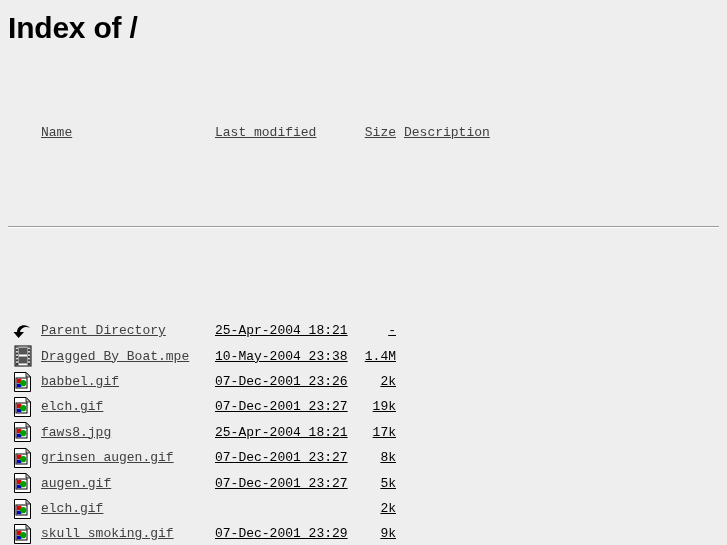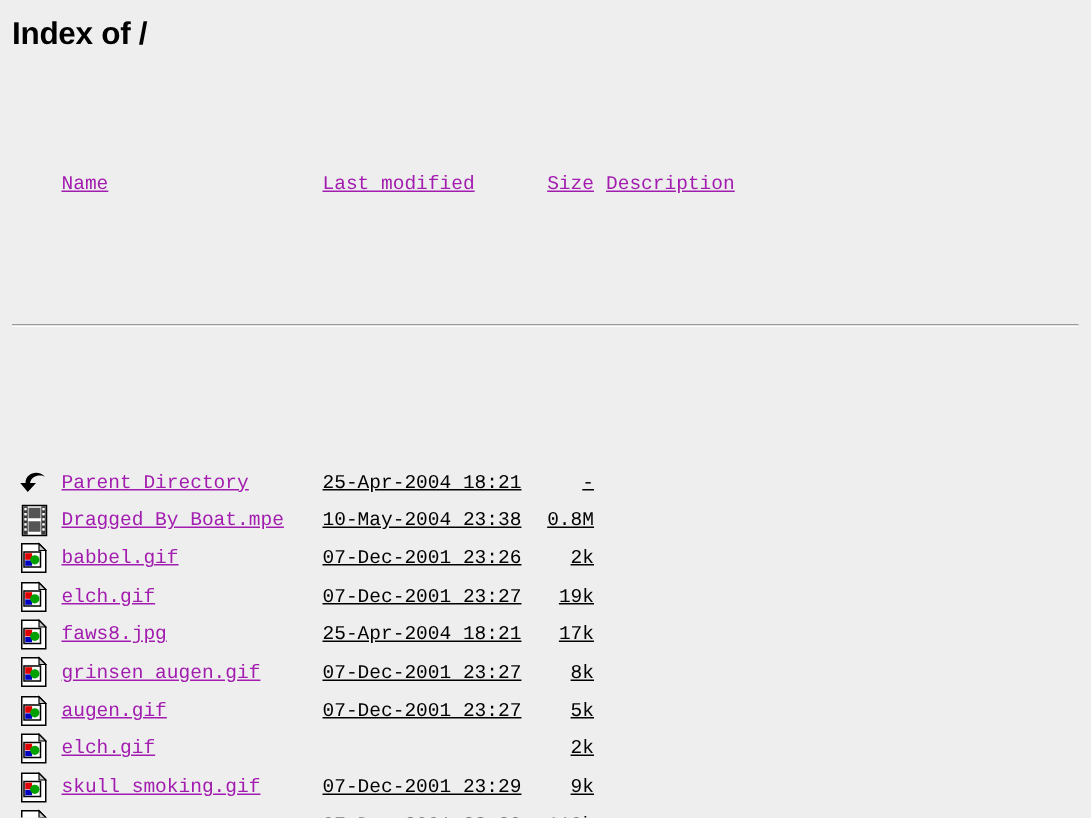--- a/index.html
+++ b/index.html
@@ -16,21 +16,21 @@
     overflow: hidden;
     position: relative;
   }
   .page {
     padding: 0 8px;
     box-sizing: border-box;
     width: 727px;
   }
   h1.page-title {
     font-family: "Liberation Sans", sans-serif;
-    font-size: 21px;
+    font-size: 30px;
     font-weight: bold;
     line-height: 1.05;
     margin: 0;
     padding: 12px 0 0 0;
     letter-spacing: -0.2px;
     color: #000000;
   }
   hr.rule {
     border: none;
     border-top: 1px solid #9a9a9a;
@@ -86,21 +86,21 @@
     width: 40px;
     text-align: right;
     top: 0;
   }
   .col-desc {
     position: absolute;
     left: 396px;
     top: 0;
   }
   a.link {
-    color: #a21caf;
+    color: #404040;
     text-decoration: underline;
     font-family: "Liberation Mono", monospace;
     font-size: 13px;
     cursor: pointer;
   }
   .cell-text {
     color: #000000;
     font-family: "Liberation Mono", monospace;
     font-size: 13px;
     text-decoration: underline;
@@ -138,21 +138,21 @@
                 <rect x="3.2" y="6.0" width="1.6" height="1.6"></rect>
                 <rect x="3.2" y="9.4" width="1.6" height="1.6"></rect>
                 <rect x="3.2" y="12.8" width="1.6" height="1.6"></rect>
                 <rect x="3.2" y="16.2" width="1.6" height="1.6"></rect>
                 <rect x="15.2" y="2.6" width="1.6" height="1.6"></rect>
                 <rect x="15.2" y="6.0" width="1.6" height="1.6"></rect>
                 <rect x="15.2" y="9.4" width="1.6" height="1.6"></rect>
                 <rect x="15.2" y="12.8" width="1.6" height="1.6"></rect>
                 <rect x="15.2" y="16.2" width="1.6" height="1.6"></rect>
               </g>
-            </svg></span><span class="col-name"><a class="link" href="#">Dragged By Boat.mpe</a></span><span class="col-date cell-text">10-May-2004 23:38</span><span class="col-size cell-text">0.8M</span><span class="col-desc cell-text"></span></div><div class="row"><span class="col-icon"><svg width="20" height="22" viewBox="0 0 20 22">
+            </svg></span><span class="col-name"><a class="link" href="#">Dragged By Boat.mpe</a></span><span class="col-date cell-text">10-May-2004 23:38</span><span class="col-size cell-text">1.4M</span><span class="col-desc cell-text"></span></div><div class="row"><span class="col-icon"><svg width="20" height="22" viewBox="0 0 20 22">
               <path d="M1.5 1.5 H13 L17.5 6 V20.5 H1.5 Z" fill="#ffffff" stroke="#000000" stroke-width="1"></path>
               <path d="M13 1.5 V6 H17.5 Z" fill="#c8c8c8" stroke="#000000" stroke-width="0.8"></path>
               <rect x="3" y="7" width="11" height="10" fill="#ffffff" stroke="#000000" stroke-width="1"></rect>
               <rect x="3.8" y="7.8" width="4.6" height="4.4" fill="#e00000"></rect>
               <rect x="3.8" y="12.6" width="4.6" height="3.6" fill="#0000c0"></rect>
               <circle cx="10.2" cy="12.2" r="3.1" fill="#00a000"></circle>
             </svg></span><span class="col-name"><a class="link" href="#">babbel.gif</a></span><span class="col-date cell-text">07-Dec-2001 23:26</span><span class="col-size cell-text">2k</span><span class="col-desc cell-text"></span></div><div class="row"><span class="col-icon"><svg width="20" height="22" viewBox="0 0 20 22">
               <path d="M1.5 1.5 H13 L17.5 6 V20.5 H1.5 Z" fill="#ffffff" stroke="#000000" stroke-width="1"></path>
               <path d="M13 1.5 V6 H17.5 Z" fill="#c8c8c8" stroke="#000000" stroke-width="0.8"></path>
               <rect x="3" y="7" width="11" height="10" fill="#ffffff" stroke="#000000" stroke-width="1"></rect>

